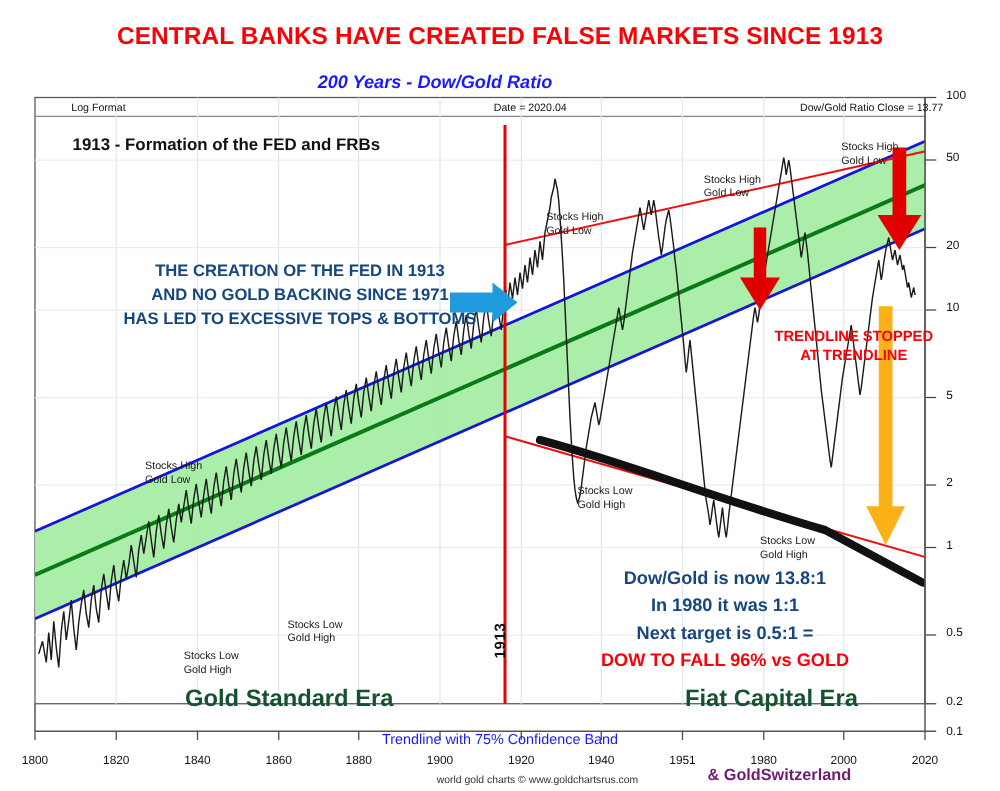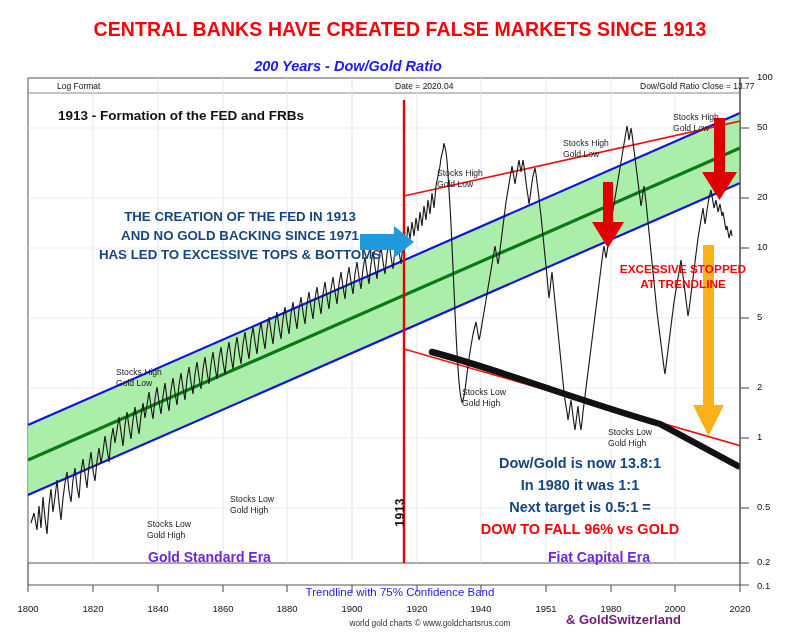--- a/index.html
+++ b/index.html
@@ -40,21 +40,21 @@
   }
   .br-block .red{color:#fb0007;}
 
   .corr-block{
     position:absolute;left:598px;top:262px;width:170px;text-align:center;
     color:#fb0007;font-weight:bold;font-size:11.8px;line-height:15px;
   }
 
   .sg-label{position:absolute;font-size:8.6px;color:#1b1b1b;line-height:10.5px;white-space:nowrap;}
 
-  .era{position:absolute;font-size:14px;font-weight:bold;color:#6d28d9;white-space:nowrap;}
+  .era{position:absolute;font-size:19px;font-weight:bold;color:#14532d;white-space:nowrap;}
   .era-gold{left:148px;top:549px;}
   .era-fiat{left:548px;top:549px;}
 
   .v1913{
     position:absolute;left:393px;top:498px;font-size:12px;font-weight:bold;color:#111;
     writing-mode:vertical-rl;transform:rotate(180deg);letter-spacing:.5px;
   }
 
   .trendnote{
     position:absolute;left:0;top:586px;width:800px;text-align:center;
@@ -195,21 +195,21 @@
 
   <div class="fed-head">1913 - Formation of the FED and FRBs</div>
 
   <div class="blue-block">
     <div>THE CREATION OF THE FED IN 1913</div>
     <div>AND NO GOLD BACKING SINCE 1971</div>
     <div>HAS LED TO EXCESSIVE TOPS &amp; BOTTOMS</div>
   </div>
 
   <div class="corr-block">
-    <div>EXCESSIVE STOPPED</div>
+    <div>TRENDLINE STOPPED</div>
     <div>AT TRENDLINE</div>
   </div>
 
   <div class="br-block">
     <div>Dow/Gold is now 13.8:1</div>
     <div>In 1980 it was 1:1</div>
     <div>Next target is 0.5:1 =</div>
     <div class="red">DOW TO FALL 96% vs GOLD</div>
   </div>
 

